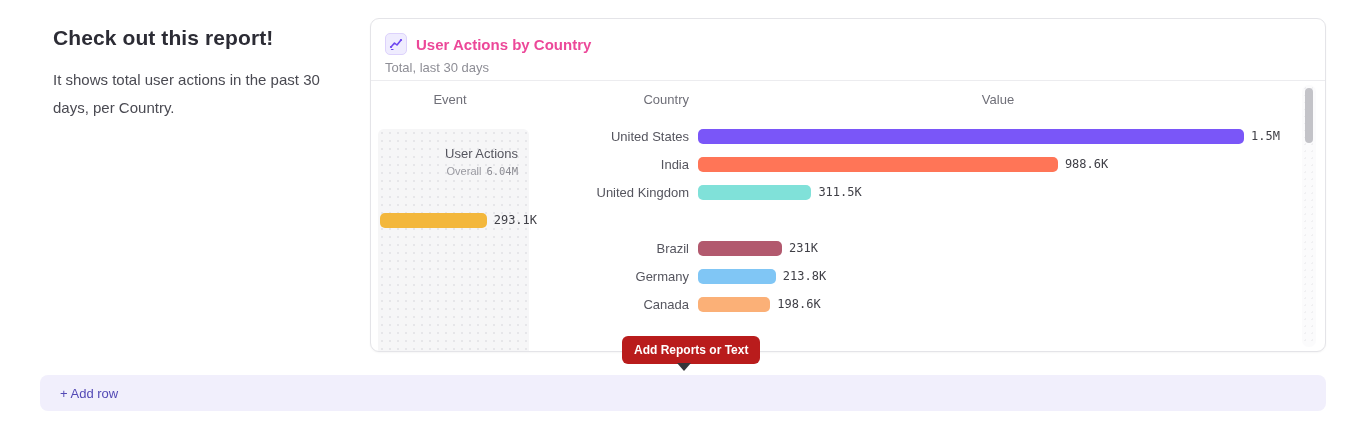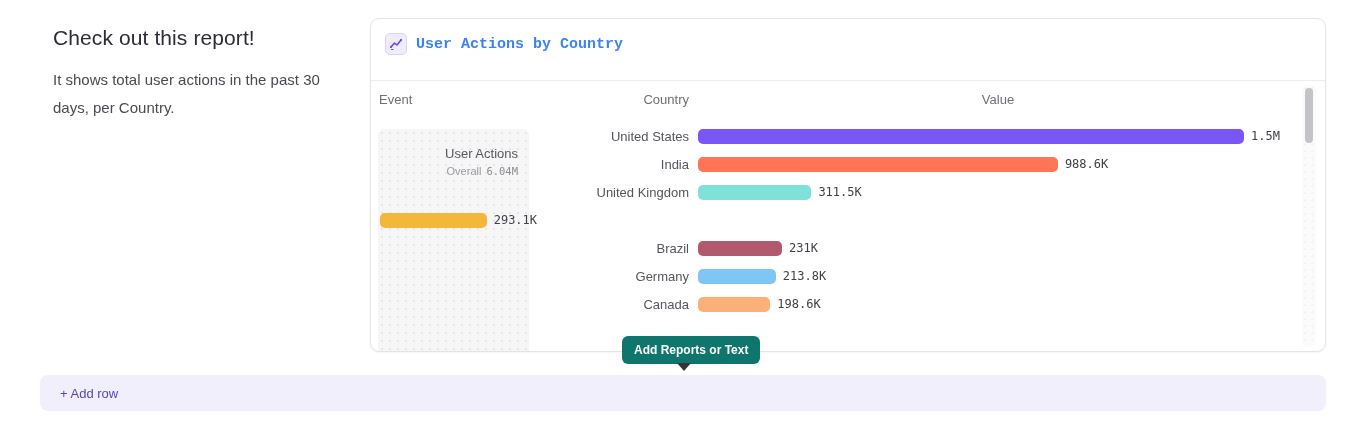--- a/index.html
+++ b/index.html
@@ -1,38 +1,38 @@
 <!DOCTYPE html>
 <html><head>
 <meta charset="utf-8">
 <style>
   * { margin:0; padding:0; box-sizing:border-box; }
   html,body { width:1349px; height:436px; background:#ffffff; overflow:hidden;
     font-family:"Liberation Sans", sans-serif; }
 
   
   .text-tile { position:absolute; left:53px; top:26px; width:300px; }
-  .text-tile h1 { font-size:21px; font-weight:400; color:#2c2c35; letter-spacing:.1px; }
+  .text-tile h1 { font-size:21px; font-weight:700; color:#2c2c35; letter-spacing:.1px; }
   .text-tile p { margin-top:16px; font-size:15px; line-height:28px; color:#4a4a52; }
 
   
   .card { position:absolute; left:370px; top:18px; width:956px; height:334px;
     background:#fff; border:1px solid #e4e4e8; border-radius:9px;
     box-shadow:0 1px 2px rgba(0,0,0,.04); }
   .card-header { height:62px; padding:14px 14px 0 14px; border-bottom:1px solid #ececef; }
   .card-title-row { display:flex; align-items:center; gap:9px; }
   .report-icon { width:22px; height:22px; border-radius:5px; background:#efecfe;
     border:1px solid #ddd2fc; display:flex; align-items:center; justify-content:center; }
-  .card-title { font-size:15px; font-weight:700; color:#3b82f6;font-family:Liberation Mono, monospace; }
+  .card-title { font-size:15px; font-weight:700; color:#ec4899; }
   .card-subtitle { margin-top:5px; font-size:13px; color:#8e8e96; }
 
   .card-body { position:relative; height:270px; overflow:hidden; }
   .col-headers { position:absolute; top:0; left:0; right:0; height:38px; }
   .col-headers span { position:absolute; top:11px; font-size:13px; color:#6f6f78; }
-  .col-event   { left:8px;   width:158px; text-align:left; }
+  .col-event   { left:0;   width:158px; text-align:center; }
   .col-country { left:0;   width:318px; text-align:right; }
   .col-value   { left:327px; width:600px; text-align:center; }
 
   .event-cell { position:absolute; left:7px; top:48px; bottom:0; width:151px;
     background:#f6f6f7; border-radius:6px 6px 0 0; text-align:right;
     padding:17px 11px 0 0;
     background-image:radial-gradient(#e6e6e9 1px, transparent 1px);
     background-size:8px 8px; }
   .event-name { font-size:13px; color:#55555e; }
   .event-overall { margin-top:4px; font-size:11px; color:#9a9aa1; }
@@ -46,21 +46,21 @@
     font-size:12px; color:#3f3f46; white-space:nowrap; }
 
   .scrollbar { position:absolute; right:9px; top:4px; bottom:4px; width:14px;
     background:#fbfbfc; border-radius:7px;
     background-image:radial-gradient(#f0f0f2 1px, transparent 1px); background-size:7px 7px; }
   .scrollbar-thumb { position:absolute; left:3px; top:3px; width:8px; height:55px;
     background:#c3c3c8; border-radius:4px; }
 
   
   .tooltip { position:absolute; left:622px; top:336px; z-index:5;
-    background:#0f766e; color:#fff; font-size:12px; font-weight:700;
+    background:#b91c1c; color:#fff; font-size:12px; font-weight:700;
     padding:7px 12px 7px 12px; border-radius:6px; white-space:nowrap; }
   .tooltip::after { content:""; position:absolute; left:55px; bottom:-7px;
     border-left:7px solid transparent; border-right:7px solid transparent;
     border-top:8px solid #353539; }
 
   
   .add-row { position:absolute; left:40px; top:375px; width:1286px; height:36px;
     background:#f1effc; border-radius:8px; display:flex; align-items:center;
     padding-left:20px; cursor:pointer; }
   .add-row-label { font-size:13px; color:#5349b5; font-weight:500; }
@@ -79,20 +79,21 @@
       <span class="report-icon">
         <svg width="14" height="14" viewBox="0 0 14 14">
           <polyline points="2,10 5.5,6 8,8 12,3" fill="none" stroke="#6e46f0" stroke-width="1.6" stroke-linecap="round" stroke-linejoin="round"></polyline>
           <circle cx="2" cy="10" r="1.1" fill="#6e46f0"></circle>
           <circle cx="12" cy="3" r="1.1" fill="#6e46f0"></circle>
           <line x1="2.5" y1="12.5" x2="4.5" y2="12.5" stroke="#6e46f0" stroke-width="1.2" stroke-linecap="round" stroke-dasharray="1.5,1.5"></line>
         </svg>
       </span>
       <span class="card-title">User Actions by Country</span>
     </div>
+    <div class="card-subtitle">Total, last 30 days</div>
   </div>
 
   <div class="card-body">
     <div class="col-headers">
       <span class="col-event">Event</span>
       <span class="col-country">Country</span>
       <span class="col-value">Value</span>
     </div>
 
     <div class="event-cell">

